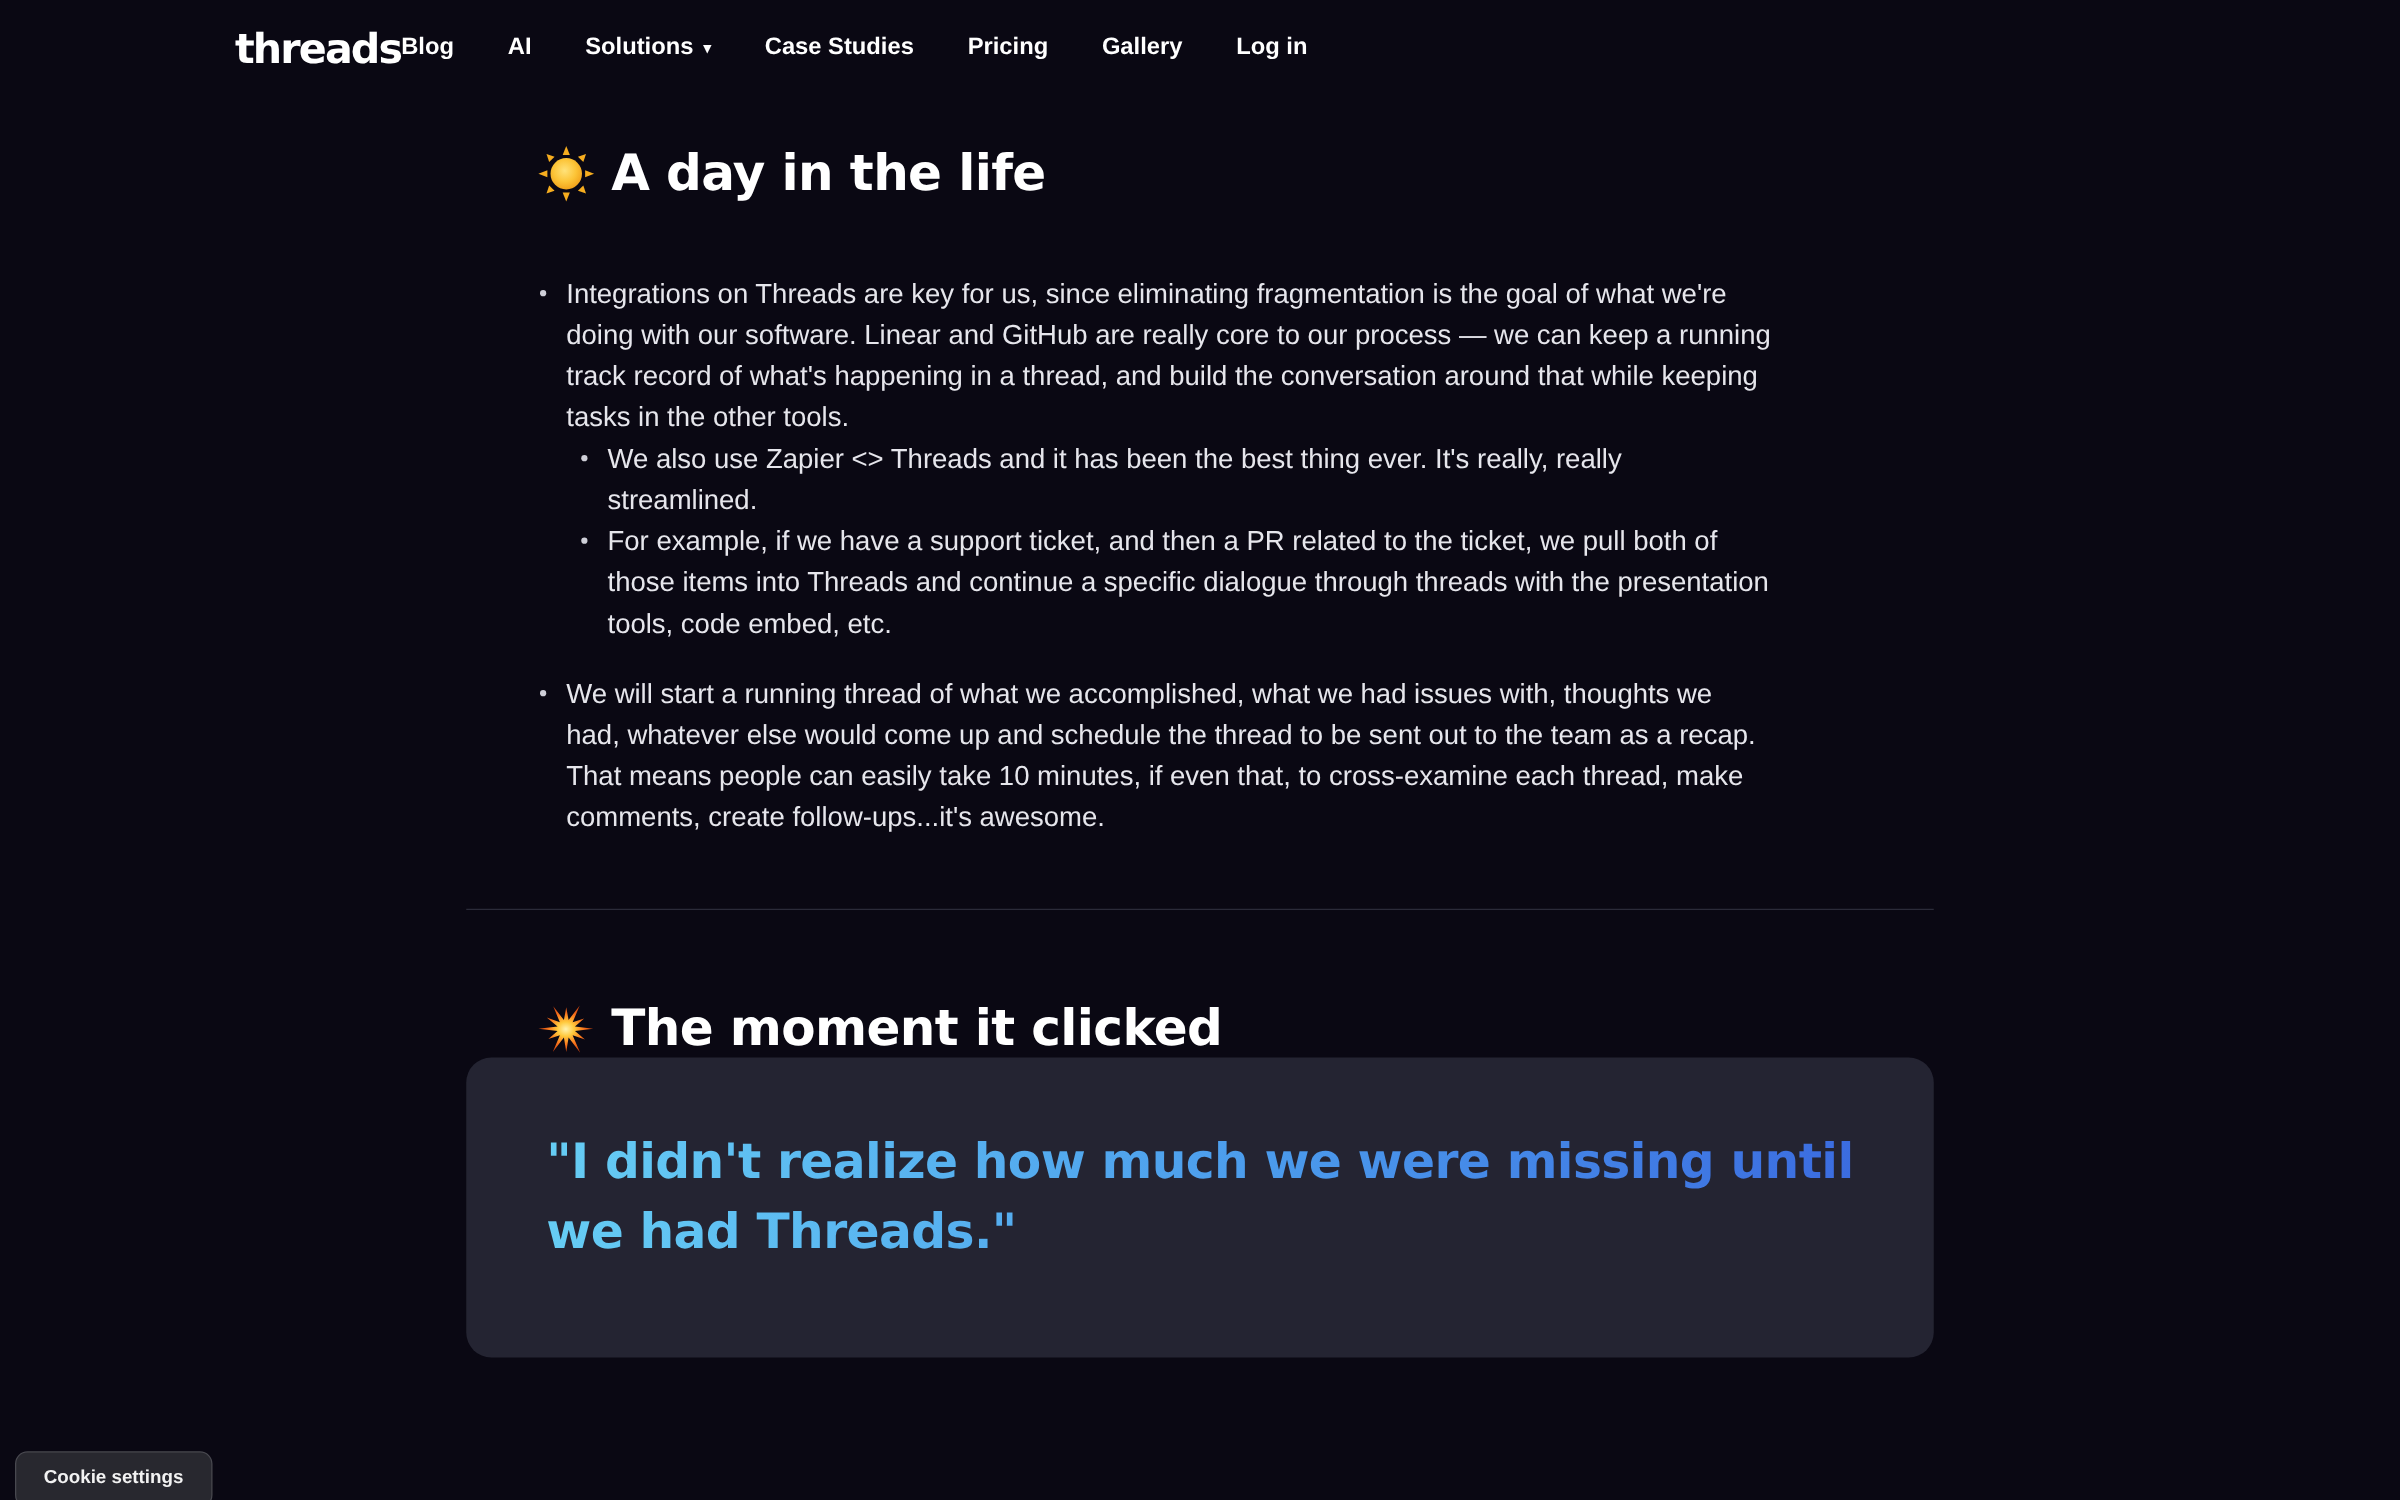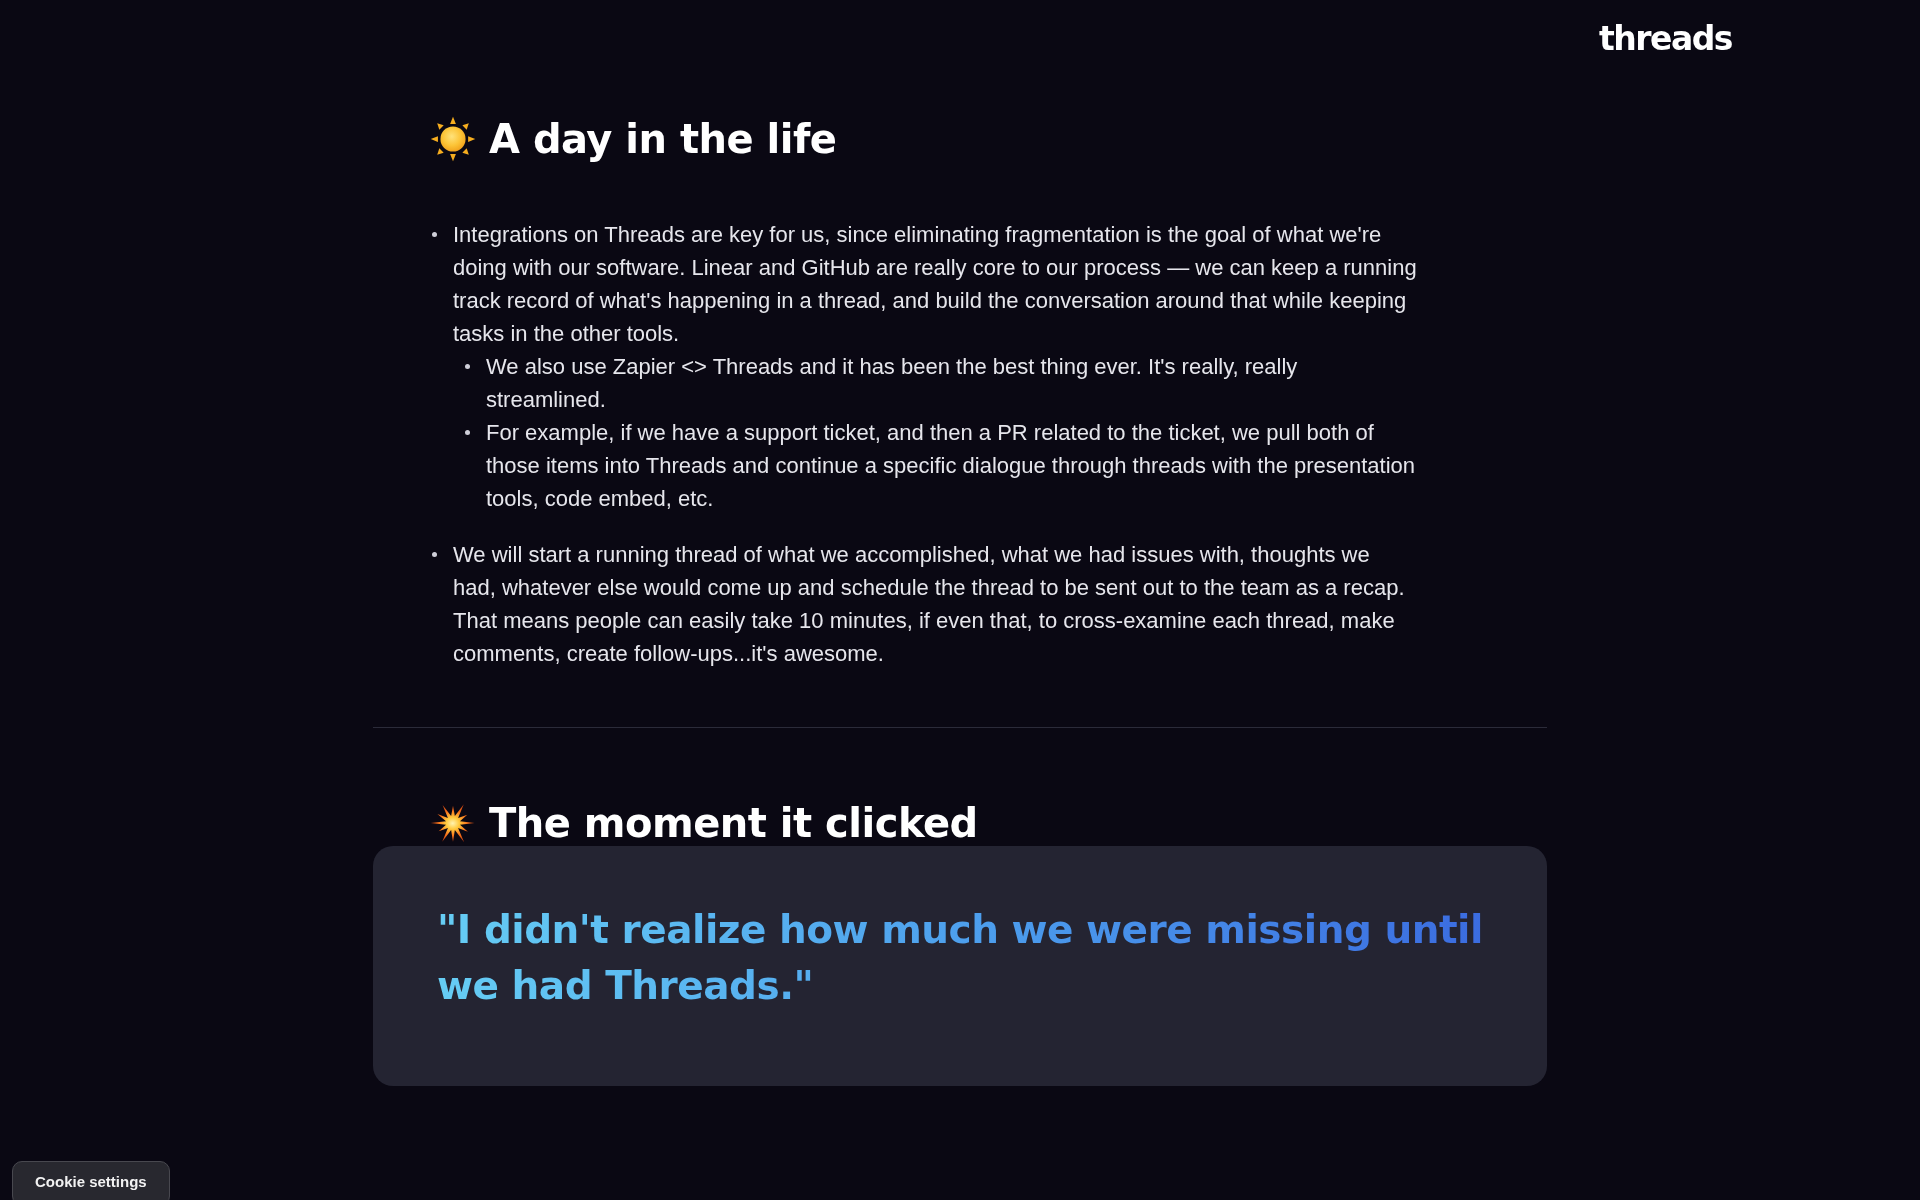--- a/index.html
+++ b/index.html
@@ -8,21 +8,21 @@
     background: var(--page-bg, #0a0813);
     font-family: "Liberation Sans", sans-serif;
     color: #e6e6ec;
     position: relative;
   }
 
   
   .header { height: 76px; }
   .header-inner {
     width: 1544px; height: 76px; margin: 0 auto;
-    display: flex; align-items: center; justify-content: flex-end;
+    display: flex; align-items: center; justify-content: flex-start;
   }
   .logo {
     font-family: "DejaVu Sans", sans-serif;
     font-size: 33px; font-weight: 700; color: #ffffff;
     letter-spacing: -1.5px; cursor: pointer;
   }
   .nav { display: flex; align-items: center; gap: 43px; list-style: none; }
   .nav-item {
     font-size: 19px; font-weight: 600; color: #ffffff;
     cursor: pointer; white-space: nowrap; display: flex; align-items: center; gap: 8px;
@@ -91,20 +91,46 @@
     font-size: 15px; font-weight: 700; color: #f2f2f2;
     cursor: pointer;
   }
 </style>
 </head>
 <body>
 
 <header class="header">
   <div class="header-inner">
     <div class="logo">threads</div>
+    <nav>
+      <ul class="nav">
+        <li class="nav-item">
+          <span>Blog</span>
+        </li>
+        <li class="nav-item">
+          <span>AI</span>
+        </li>
+        <li class="nav-item">
+          <span>Solutions</span>
+          <span class="caret">▾</span>
+        </li>
+        <li class="nav-item">
+          <span>Case Studies</span>
+        </li>
+        <li class="nav-item">
+          <span>Pricing</span>
+        </li>
+        <li class="nav-item">
+          <span>Gallery</span>
+        </li>
+        <li class="nav-item">
+          <span>Log in</span>
+        </li>
+      </ul>
+    </nav>
   </div>
 </header>
 
 <main class="main">
 
   <div class="section-heading heading-day">
     <span class="heading-icon">
       <svg viewBox="0 0 64 64" width="46" height="46" aria-hidden="true">
         <defs>
           <radialGradient id="sunGrad" cx="45%" cy="40%" r="65%">

